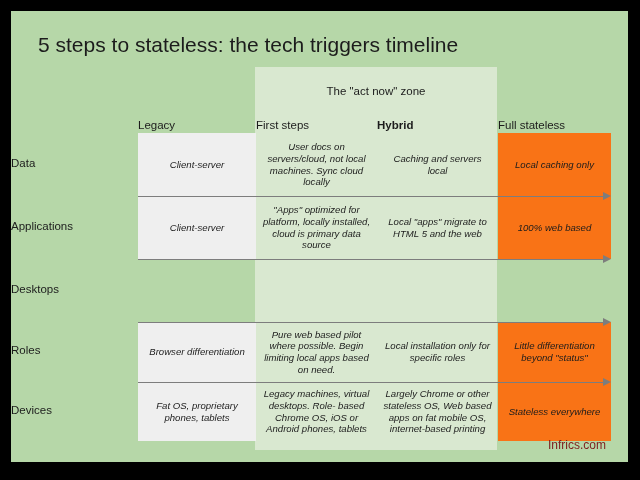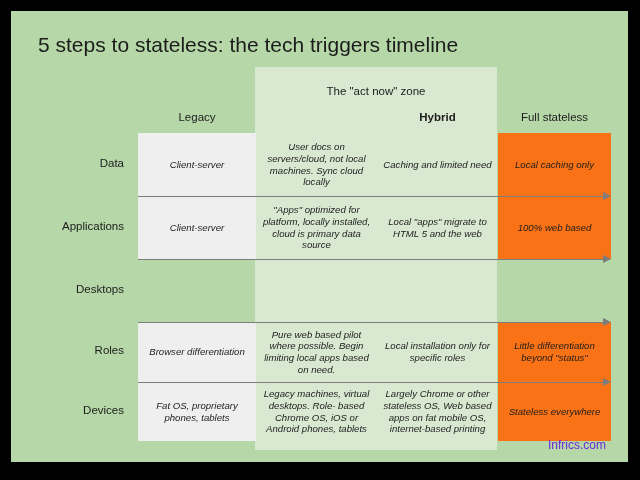--- a/index.html
+++ b/index.html
@@ -14,80 +14,81 @@
          line-height:18px;color:#1c1c1c;white-space:nowrap;}
 
   
   #zone{position:absolute;left:244px;top:56px;width:242px;height:383px;
         background:#d9e8d0;}
   #zone-label{position:absolute;left:244px;top:74px;width:242px;
               text-align:center;font-size:11.5px;color:#1c1c1c;}
 
   
   #colheads{position:absolute;left:127px;top:96px;width:473px;height:20px;}
-  .colhead{position:absolute;top:0;font-size:11.5px;color:#1c1c1c;
-           text-align:center;line-height:20px;}
+  .colhead{position:absolute;top:8px;font-size:11.5px;color:#1c1c1c;
+           line-height:20px;}
   .ch0{left:0px;   width:118px;}
   .ch1{left:118px; width:121px;}
   .ch2{left:239px; width:121px;font-weight:bold;}
   .ch3{left:360px; width:113px;}
 
   
   #table{position:absolute;left:127px;top:122px;width:473px;height:308px;}
   .rowband{position:absolute;left:0;width:473px;}
   .cellwrap{position:absolute;top:0;height:100%;
             display:flex;align-items:center;justify-content:center;font-style:italic;}
   .c0{left:0px;   width:118px;background:#efefef;}
   .c1{left:118px; width:121px;}
   .c2{left:239px; width:121px;}
   .c3{left:360px; width:113px;background:#f97316;align-items:center;}
   .cell{font-size:9.6px;line-height:11.6px;text-align:center;
         color:#1c1c1c;padding:0 6px;}
 
   
-  .rowlabel{position:absolute;left:0px;width:113px;text-align:right;
+  .rowlabel{position:absolute;left:0px;width:113px;
             font-size:11.5px;color:#1c1c1c;}
 
   
   .arrow{position:absolute;left:127px;width:473px;height:9px;}
   .arrow .ln{position:absolute;left:0;top:4px;width:465px;height:1px;
              background:#7d7d7d;}
   .arrow .hd{position:absolute;right:0;top:0px;width:0;height:0;
              border-top:4px solid transparent;border-bottom:4px solid transparent;
              border-left:8px solid #7d7d7d;}
 
   #footer{position:absolute;right:22px;bottom:10px;font-size:12px;
-          color:#6d28d9;}
+          color:#7f1d1d;}
 </style>
 </head>
 <body>
 
 <div id="slide">
 
   <div id="title">5 steps to stateless: the tech triggers timeline</div>
 
   <div id="zone"></div>
   <div id="zone-label">The "act now" zone</div>
 
   <div id="colheads">
     <div class="colhead ch0">Legacy</div>
+    <div class="colhead ch1">First steps</div>
     <div class="colhead ch2">Hybrid</div>
     <div class="colhead ch3">Full stateless</div>
   </div>
 
   <div id="table">
       <div class="rowband" style="top: 0px; height: 63px;">
         <div class="cellwrap c0">
           <div class="cell">Client-server</div>
         </div>
         <div class="cellwrap c1">
           <div class="cell">User docs on servers/cloud, not local machines. Sync cloud locally</div>
         </div>
         <div class="cellwrap c2">
-          <div class="cell">Caching and limited need</div>
+          <div class="cell">Caching and servers local</div>
         </div>
         <div class="cellwrap c3">
           <div class="cell">Local caching only</div>
         </div>
       </div>
       <div class="rowband" style="top: 63px; height: 63px;">
         <div class="cellwrap c0">
           <div class="cell">Client-server</div>
         </div>
         <div class="cellwrap c1">

